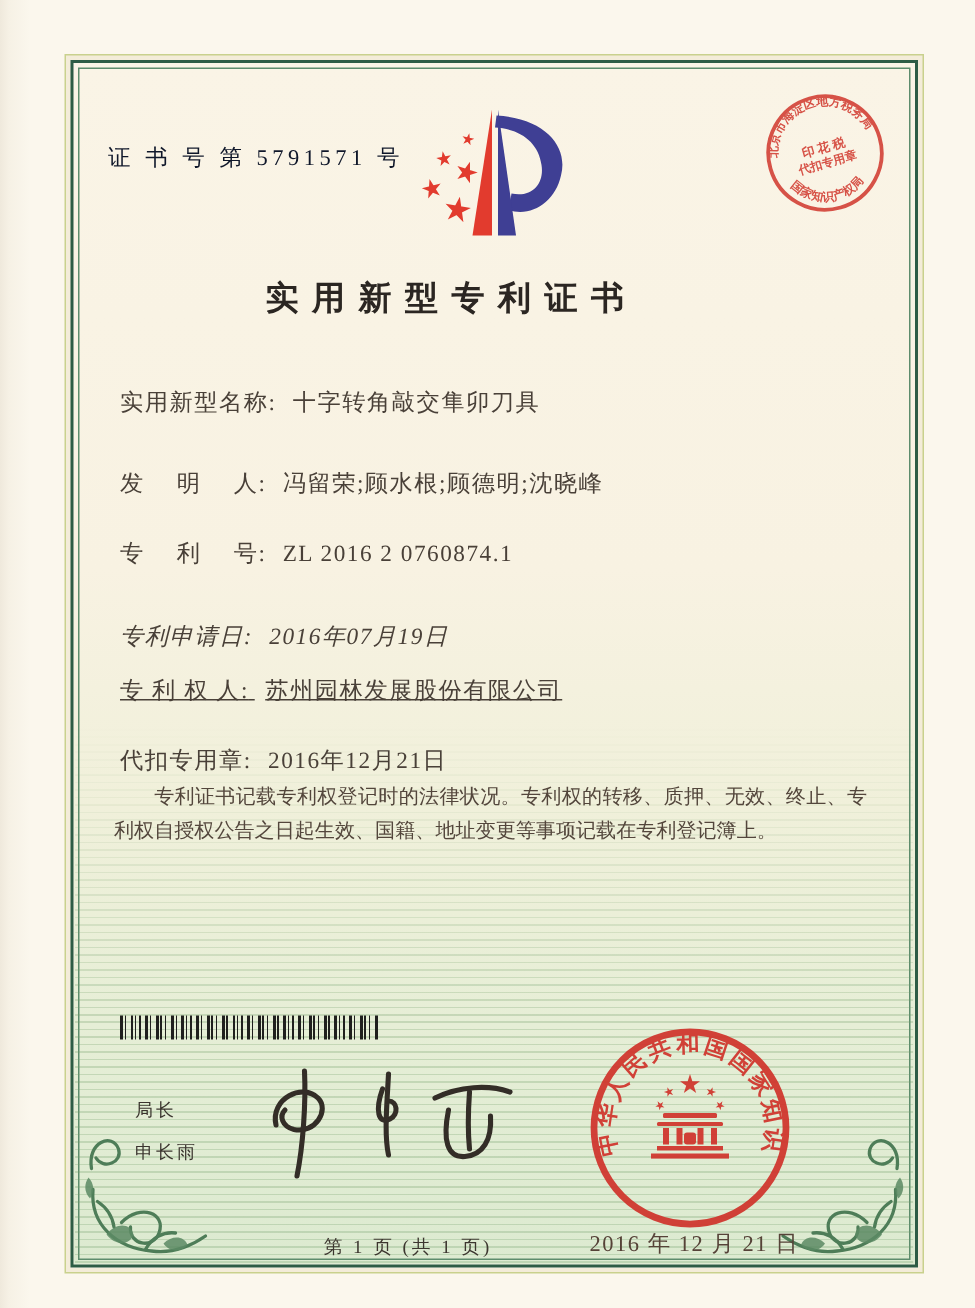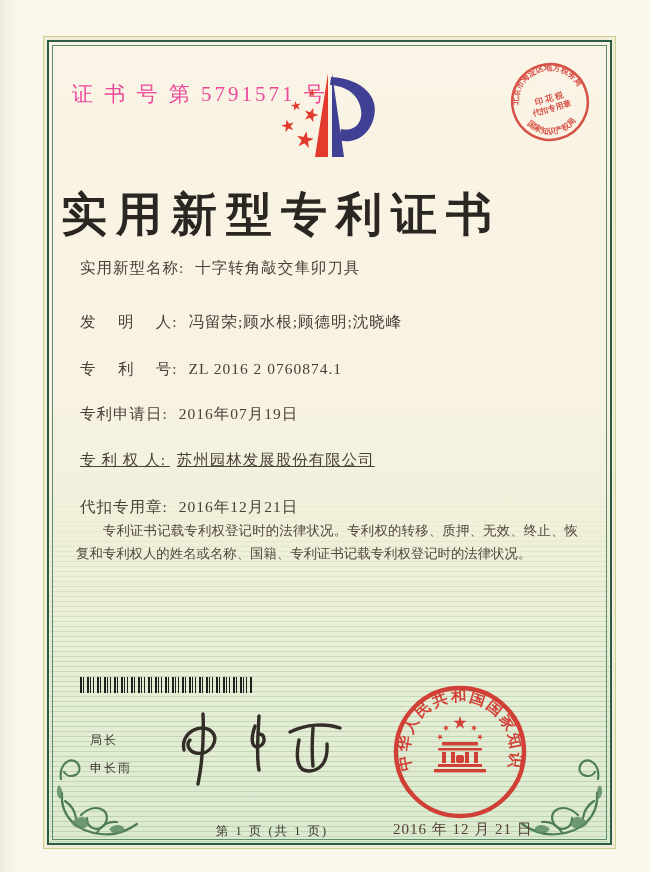--- a/index.html
+++ b/index.html
@@ -23,34 +23,34 @@
     position:absolute;left:1px;right:1px;bottom:1px;height:360px;
     background:repeating-linear-gradient(0deg,rgba(112,158,104,.28) 0 1px,rgba(255,255,255,0) 1px 5px);
     -webkit-mask-image:linear-gradient(to bottom,transparent 0,#000 55%);
     mask-image:linear-gradient(to bottom,transparent 0,#000 55%);
     pointer-events:none;
   }
   .corner-ornament{position:absolute;bottom:2px;width:92px;height:96px;}
   .corner-ornament.left{left:2px;}
   .corner-ornament.right{right:2px;transform:scaleX(-1);}
   
-  .cert-no{position:absolute;left:72px;top:80px;font-size:21px;letter-spacing:3px;color:#ec4899;}
+  .cert-no{position:absolute;left:72px;top:96px;font-size:15px;letter-spacing:3px;color:#0f172a;}
   .logo{position:absolute;left:262px;top:64px;}
   .tax-stamp{position:absolute;left:508px;top:60px;transform:rotate(-16deg);opacity:.92;}
   .title{
     position:absolute;left:0;top:184px;width:562px;text-align:center;
-    font-size:46px;font-weight:bold;letter-spacing:9px;color:#2b2622;
+    font-size:22px;font-weight:bold;letter-spacing:9px;color:#2b2622;padding-left:20px;
   }
   
   .fields{position:absolute;left:80px;top:258px;width:480px;font-size:15.5px;color:#494038;}
   .field-row{position:absolute;left:0;white-space:nowrap;}
   .field-row:nth-child(1){top:0;}
   .field-row:nth-child(2){top:54px;}
   .field-row:nth-child(3){top:101px;}
-  .field-row:nth-child(4){top:146px;}
+  .field-row:nth-child(4){top:156px;font-style:italic;}
   .field-row:nth-child(5){top:192px;text-decoration:underline;}
   .field-row:nth-child(6){top:239px;}
   .field-label{letter-spacing:1px;margin-top:13px;}
   .field-value{margin-left:7px;letter-spacing:1px;}
   
   .body-text{position:absolute;left:76px;top:519px;width:502px;font-size:13.4px;
     line-height:1.72;color:#53463c;text-align:justify;}
   .body-text p{margin:0;text-indent:2em;}
   
   .barcode{position:absolute;left:80px;top:677px;width:172px;height:16px;
@@ -165,21 +165,21 @@
     <span class="field-label">专 利 权 人:</span>
     <span class="field-value">苏州园林发展股份有限公司</span>
   </div>
   <div class="field-row">
     <span class="field-label">代扣专用章:</span>
     <span class="field-value">2016年12月21日</span>
   </div>
 </div>
 
 <div class="body-text">
-  <p>专利证书记载专利权登记时的法律状况。专利权的转移、质押、无效、终止、恢复和专利权人的姓名或名称、国籍、专利证书记载专利权登记时的法律状况。</p>
+  <p>专利证书记载专利权登记时的法律状况。专利权的转移、质押、无效、终止、专利权自授权公告之日起生效、国籍、地址变更等事项记载在专利登记簿上。</p>
 </div>
 
 <div class="barcode"></div>
 
 <div class="director">
   <div>局长</div>
   <div>申长雨</div>
 </div>
 
 <svg class="signature" width="200" height="92" viewBox="0 0 200 92">

